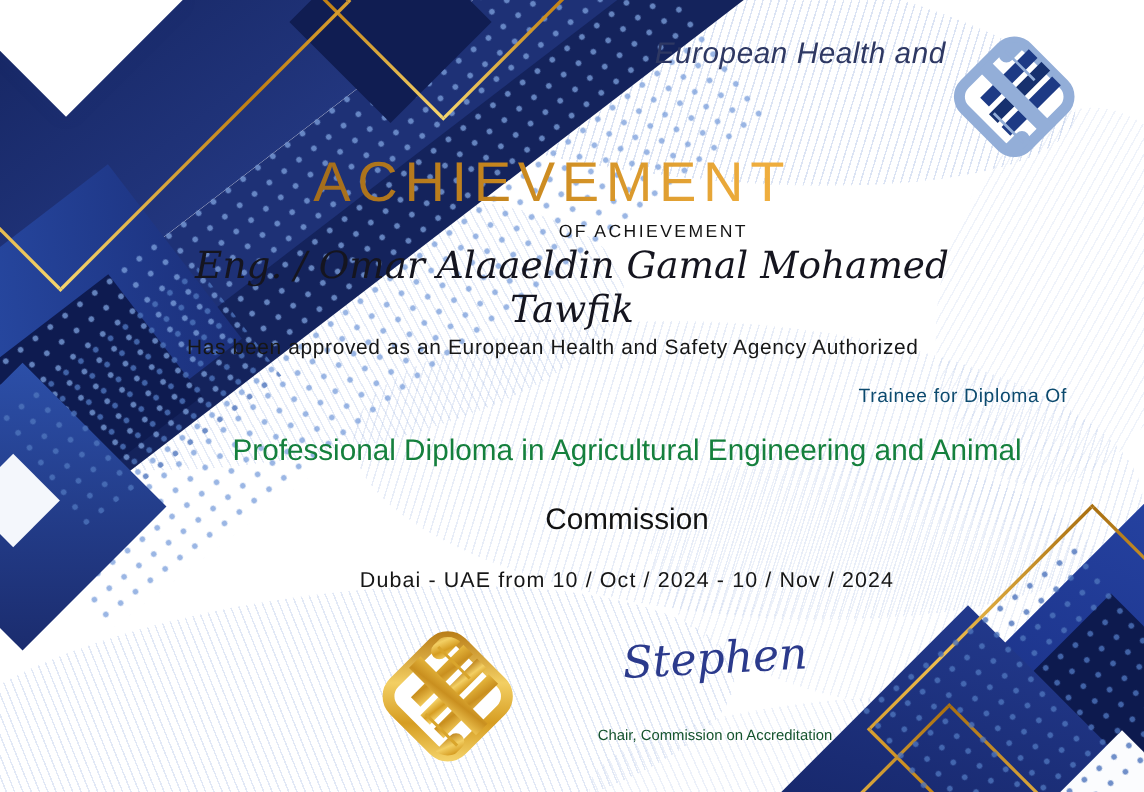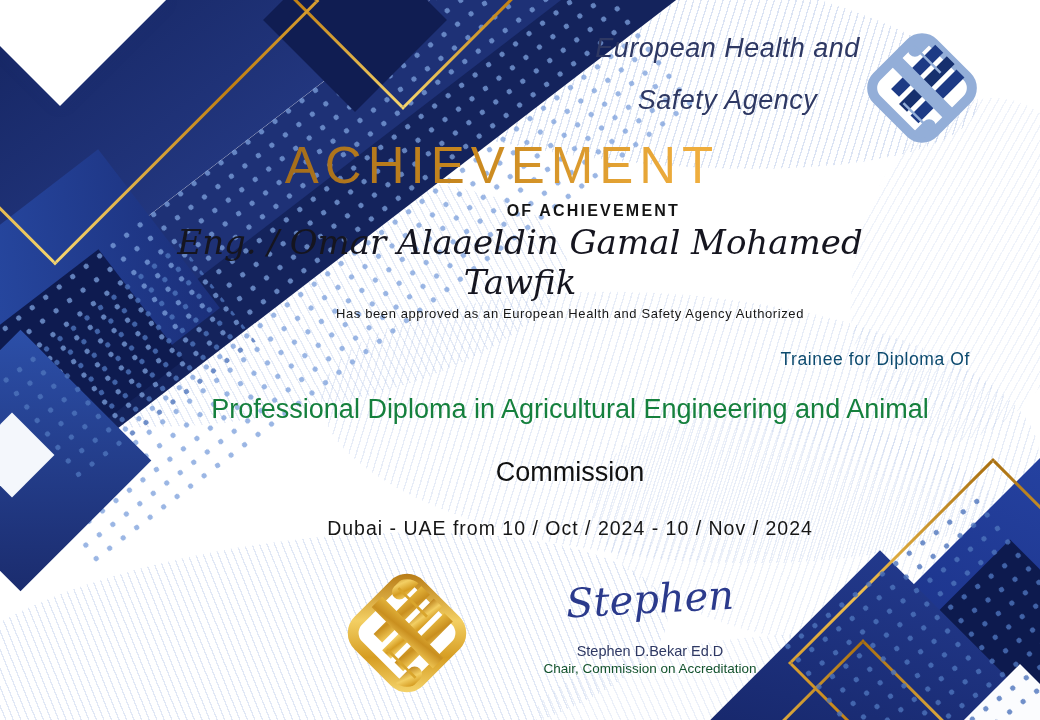--- a/index.html
+++ b/index.html
@@ -63,26 +63,26 @@
   
   .txt{position:absolute;z-index:20;}
   .agency{left:545px;top:22px;width:365px;text-align:center;
           font-style:italic;font-weight:300;font-size:27px;line-height:52px;
           color:#2e3863;letter-spacing:.5px;}
   .title{left:182px;top:136px;width:640px;text-align:center;
          font-size:51px;font-weight:400;letter-spacing:6px;
          background:linear-gradient(90deg,#8f5e1a 0%,#c9881e 45%,#efae3e 80%,#e8a437 100%);
          -webkit-background-clip:text;background-clip:text;color:transparent;}
   .subtitle{left:360px;top:202px;width:320px;text-align:right;
-            font-size:16px;font-weight:700;letter-spacing:2.2px;color:#141414;}
+            font-size:16px;font-weight:400;letter-spacing:2.2px;color:#141414;}
   .recipient{left:120px;top:222px;width:800px;text-align:center;
              font-family:"DejaVu Serif",serif;font-style:italic;
              font-size:34px;color:#15151f;}
-  .approval{left:170px;top:306px;width:800px;text-align:center;
-            font-size:13px;letter-spacing:.6px;color:#161616;}
+  .approval{left:170px;top:306px;width:800px;text-align:left;
+            font-size:19px;letter-spacing:.6px;color:#161616;}
   .trainee{left:170px;top:349px;width:800px;text-align:right;
            font-size:17.5px;letter-spacing:.6px;color:#0c4a6e;}
   .diploma1{left:150px;top:394px;width:840px;text-align:center;
             font-size:27px;color:#15803d;}
   .diploma2{left:150px;top:457px;width:840px;text-align:center;
             font-size:27px;color:#111;}
   .dateline{left:170px;top:517px;width:800px;text-align:center;
             font-size:19.5px;letter-spacing:1px;color:#161616;}
   .sigScript{left:530px;top:576px;width:240px;text-align:center;
              font-family:"DejaVu Serif",serif;font-style:italic;
@@ -184,29 +184,27 @@
         <rect x="29" y="20" width="11" height="28" rx="5.5" fill="url(#goldA)"></rect>
         <rect x="80" y="72" width="11" height="28" rx="5.5" fill="url(#goldA)"></rect>
         <rect x="32" y="40" width="30" height="2" fill="#d9a52c"></rect>
         <rect x="58" y="78" width="30" height="2" fill="#d9a52c"></rect>
       </g>
     </svg>
   </div>
 
   <div class="txt agency">
     <div>European Health and</div>
-    <div>Safety Agency</div>
   </div>
 
   <div class="txt title">ACHIEVEMENT</div>
   <div class="txt subtitle">OF ACHIEVEMENT</div>
   <div class="txt recipient">Eng. / Omar Alaaeldin Gamal Mohamed Tawfik</div>
   <div class="txt approval">Has been approved as an European Health and Safety Agency Authorized</div>
   <div class="txt trainee">Trainee for Diploma Of</div>
   <div class="txt diploma1">Professional Diploma in Agricultural Engineering and Animal</div>
   <div class="txt diploma2">Commission</div>
   <div class="txt dateline">Dubai - UAE from 10 / Oct / 2024 - 10 / Nov / 2024</div>
 
   <div class="txt sigScript">Stephen</div>
-  <div class="txt sigName">Stephen D.Bekar Ed.D</div>
   <div class="txt sigTitle">Chair, Commission on Accreditation</div>
 
 </div>
 
 </body></html>

